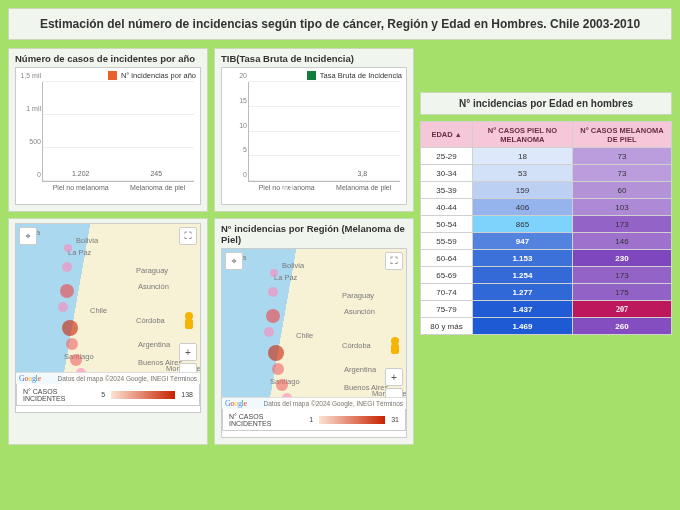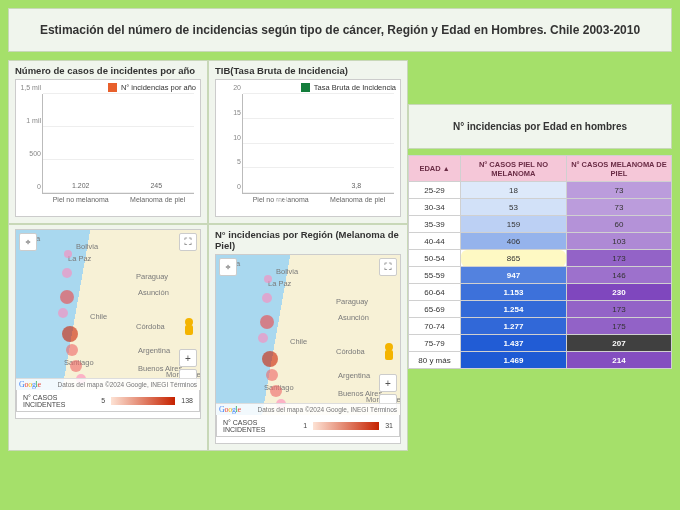--- a/index.html
+++ b/index.html
@@ -7,30 +7,31 @@
     width: 680px; height: 510px;
     background: #a5e06a;
     font-family: Arial, Helvetica, sans-serif;
     font-size: 9px;
     color: #333;
     padding: 8px;
   }
   .title-bar {
     background: #f0f5ed;
     border: 1px solid #c8d8b8;
-    padding: 14px 10px;
+    padding: 8px 10px;
     font-weight: bold;
     font-size: 12px;
     text-align: center;
     margin-bottom: 8px;
   }
   .grid {
     display: grid;
     grid-template-columns: 200px 200px 1fr;
     grid-template-rows: auto auto;
+    gap: 6px;
   }
   .panel {
     background: #f0f5ed;
     border: 1px solid #c8d8b8;
     padding: 4px 6px 6px;
   }
   .panel-title {
     font-weight: bold;
     font-size: 9.5px;
     margin-bottom: 3px;
@@ -92,21 +93,21 @@
   .glogo span:nth-child(1){color:#4285F4}.glogo span:nth-child(2){color:#EA4335}.glogo span:nth-child(3){color:#FBBC05}.glogo span:nth-child(4){color:#4285F4}.glogo span:nth-child(5){color:#34A853}.glogo span:nth-child(6){color:#EA4335}
   .heat-legend{height:22px;background:#fff;border:1px solid #ccc;border-top:none;display:flex;align-items:center;gap:6px;padding:0 6px;font-size:7px;color:#444;}
   .heat-grad{height:8px;width:70px;background:linear-gradient(90deg,#fde2d4,#c62200);}
   
   .side {
     grid-column: 3; grid-row: 1 / span 2;
     display:flex; flex-direction:column; align-items:stretch;
     padding-top: 44px;
   }
   .table-title{
-    background:#f0f5ed;border:1px solid #c8d8b8;padding:16px 8px;
+    background:#f0f5ed;border:1px solid #c8d8b8;padding:5px 8px;
     font-weight:bold;font-size:10px;text-align:center;margin-bottom:6px;
   }
   table{width:100%; border-collapse:collapse; font-size:8px; background:#fff;}
   th,td{border:1px solid #d0d0d0;padding:3.5px 4px;text-align:center;}
   thead th{background:#f5c7d8;color:#6a2c45;font-weight:bold;font-size:7.5px;}
   thead th:first-child{width:52px;}
   .arrow{font-size:7px;margin-left:2px;}
   .bold{font-weight:bold;}
 </style>
 </head>
@@ -307,21 +308,21 @@
             <td style="background: rgb(188, 208, 244);">159</td>
             <td style="background: rgb(180, 146, 216);">60</td>
           </tr>
           <tr>
             <td>40-44</td>
             <td style="background: rgb(149, 179, 236);">406</td>
             <td style="background: rgb(174, 137, 213);">103</td>
           </tr>
           <tr>
             <td>50-54</td>
-            <td style="background: #fef9c3; border-radius: 6px;">865</td>
+            <td style="background: #7dd3fc;">865</td>
             <td style="background: rgb(147, 99, 199);">173</td>
           </tr>
           <tr>
             <td>55-59</td>
             <td class="bold" style="background: rgb(83, 130, 223); color: rgb(255, 255, 255);">947</td>
             <td style="background: rgb(157, 113, 204);">146</td>
           </tr>
           <tr>
             <td>60-64</td>
             <td class="bold" style="background: rgb(61, 113, 218); color: rgb(255, 255, 255);">1.153</td>
@@ -333,24 +334,24 @@
             <td style="background: rgb(147, 99, 199);">173</td>
           </tr>
           <tr>
             <td>70-74</td>
             <td class="bold" style="background: rgb(49, 104, 216); color: rgb(255, 255, 255);">1.277</td>
             <td style="background: rgb(146, 98, 199);">175</td>
           </tr>
           <tr>
             <td>75-79</td>
             <td class="bold" style="background: rgb(33, 92, 213); color: rgb(255, 255, 255);">1.437</td>
-            <td class="bold" style="background: #404040; color: rgb(255, 255, 255);">207</td>
+            <td class="bold" style="background: #be185d; color: rgb(255, 255, 255); font-family: Liberation Serif, serif;">207</td>
           </tr>
           <tr>
             <td>80 y más</td>
             <td class="bold" style="background: rgb(30, 90, 212); color: rgb(255, 255, 255);">1.469</td>
-            <td class="bold" style="background: rgb(132, 78, 192); color: rgb(255, 255, 255);">214</td>
+            <td class="bold" style="background: rgb(132, 78, 192); color: rgb(255, 255, 255);">260</td>
           </tr>
         </tbody>
     </table>
   </div>
 
 </div>
 
 </body></html>

